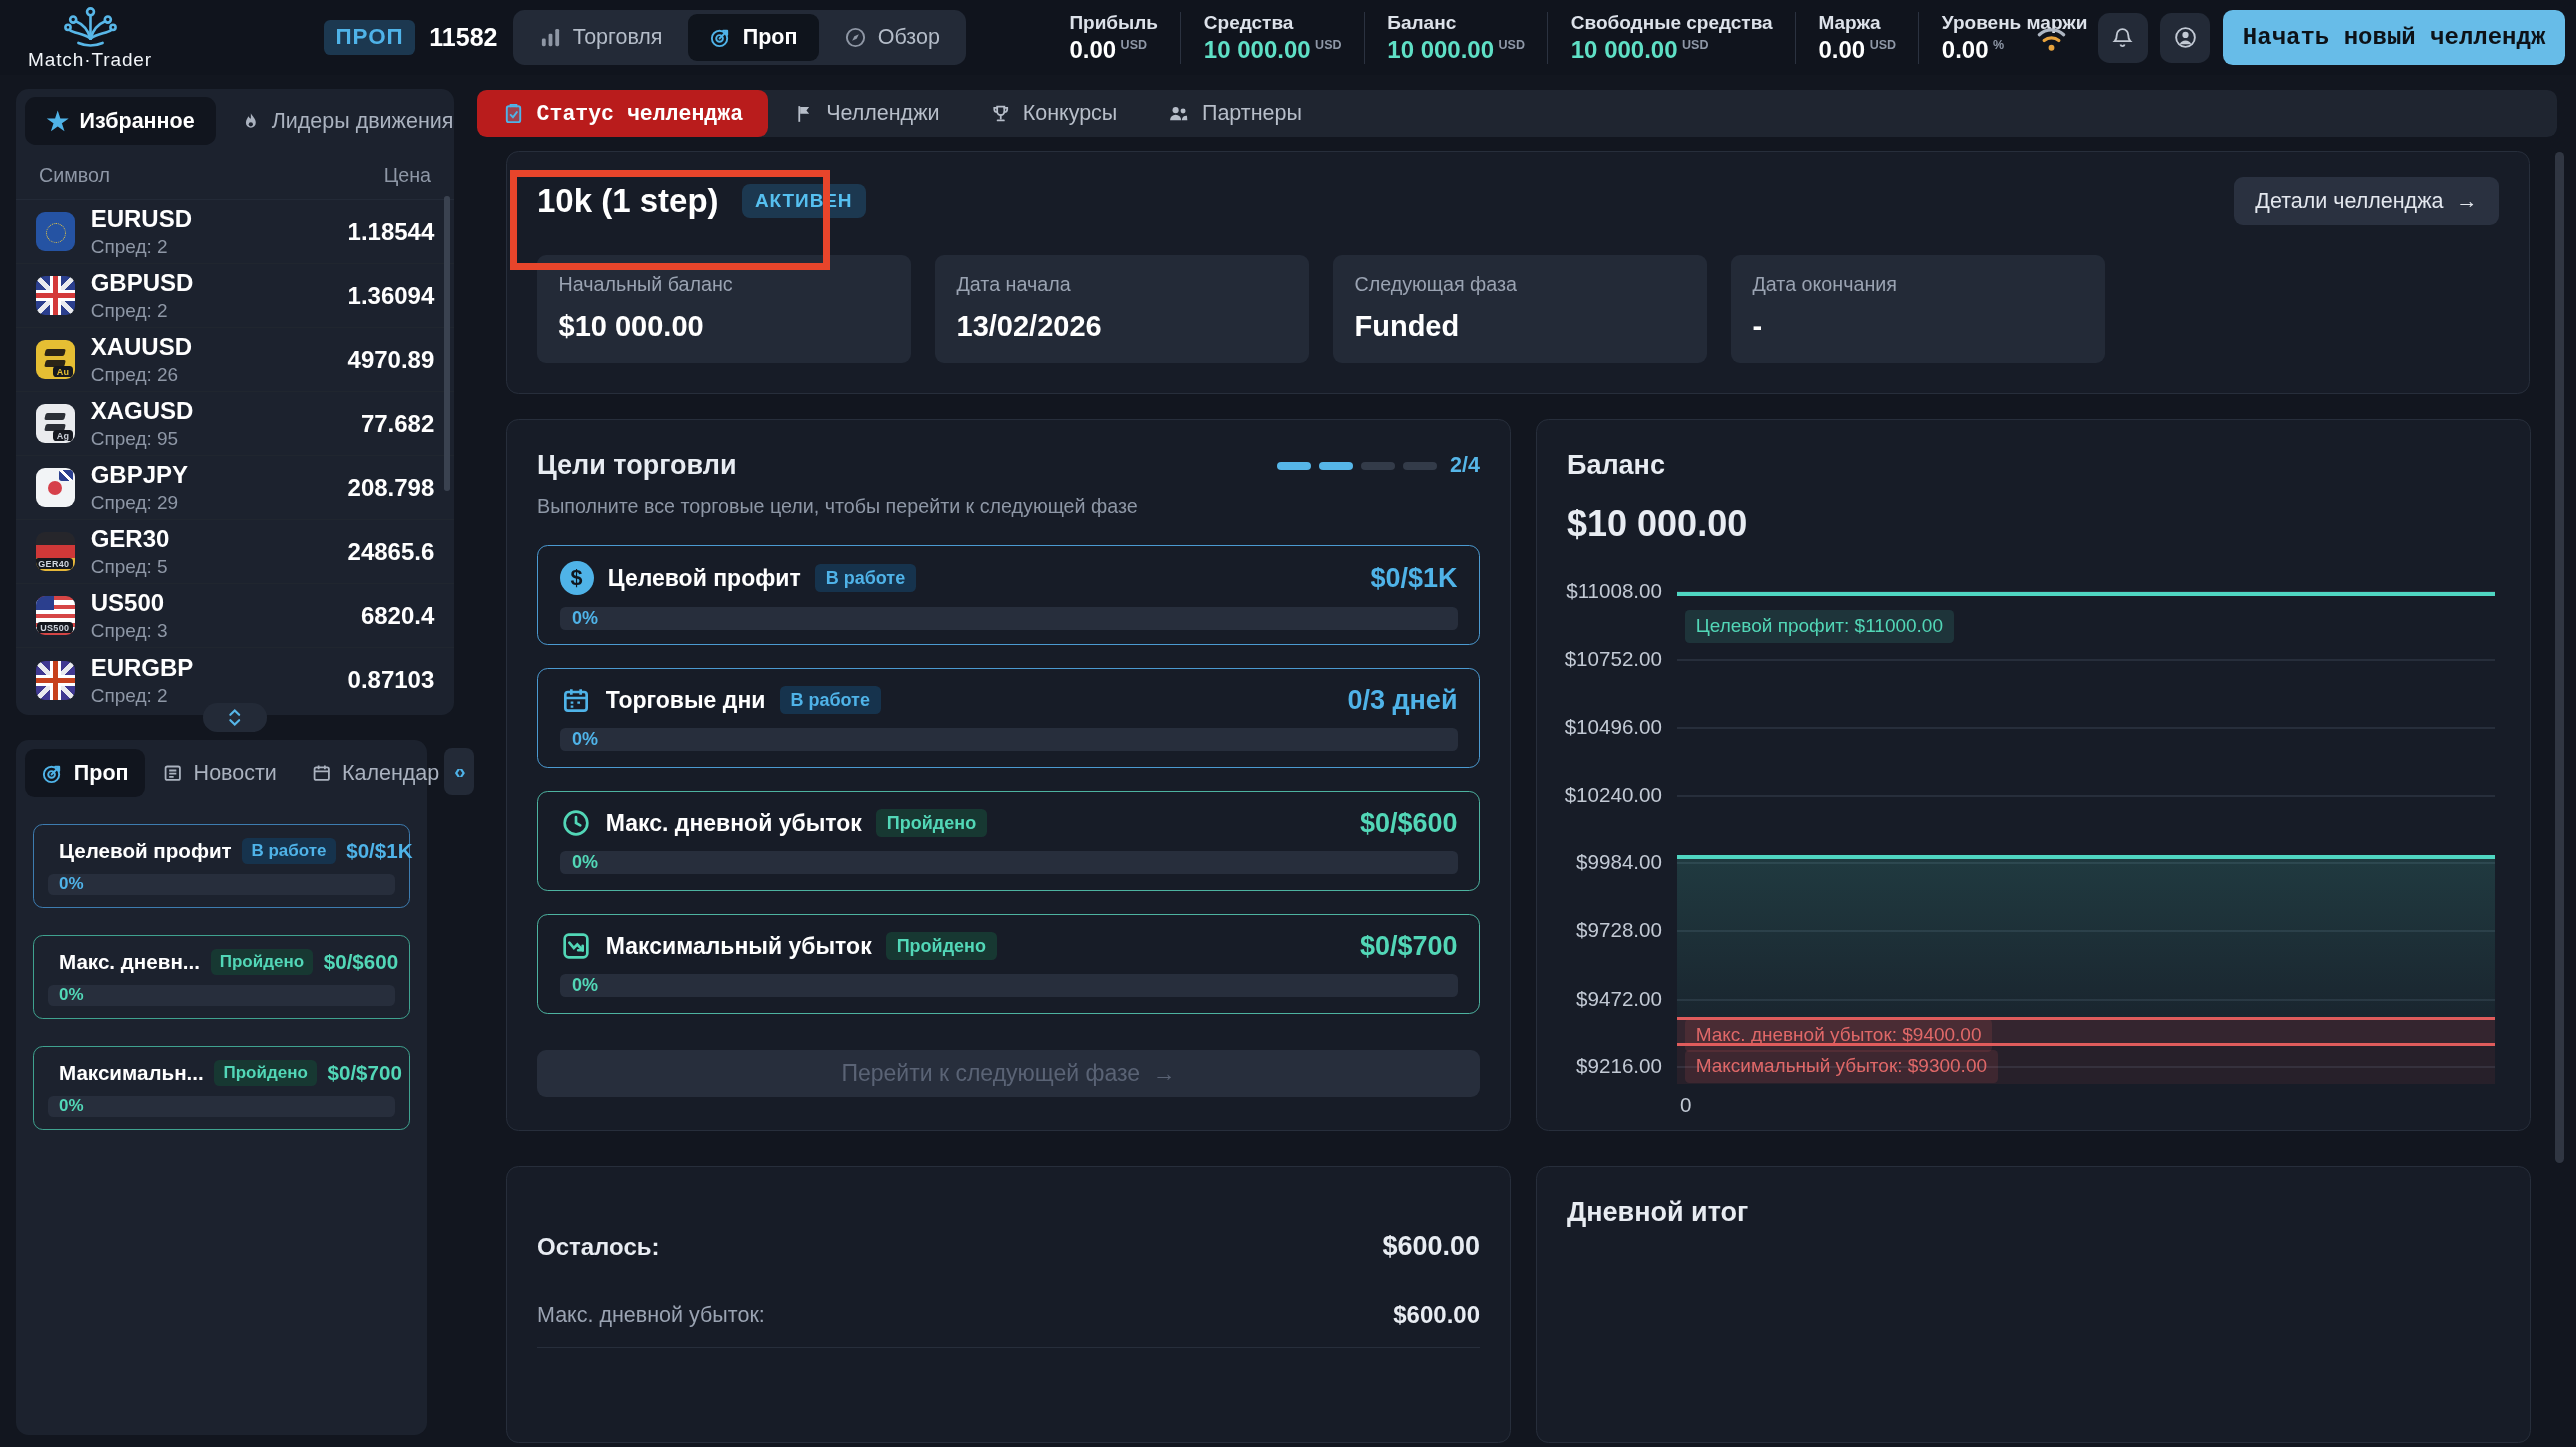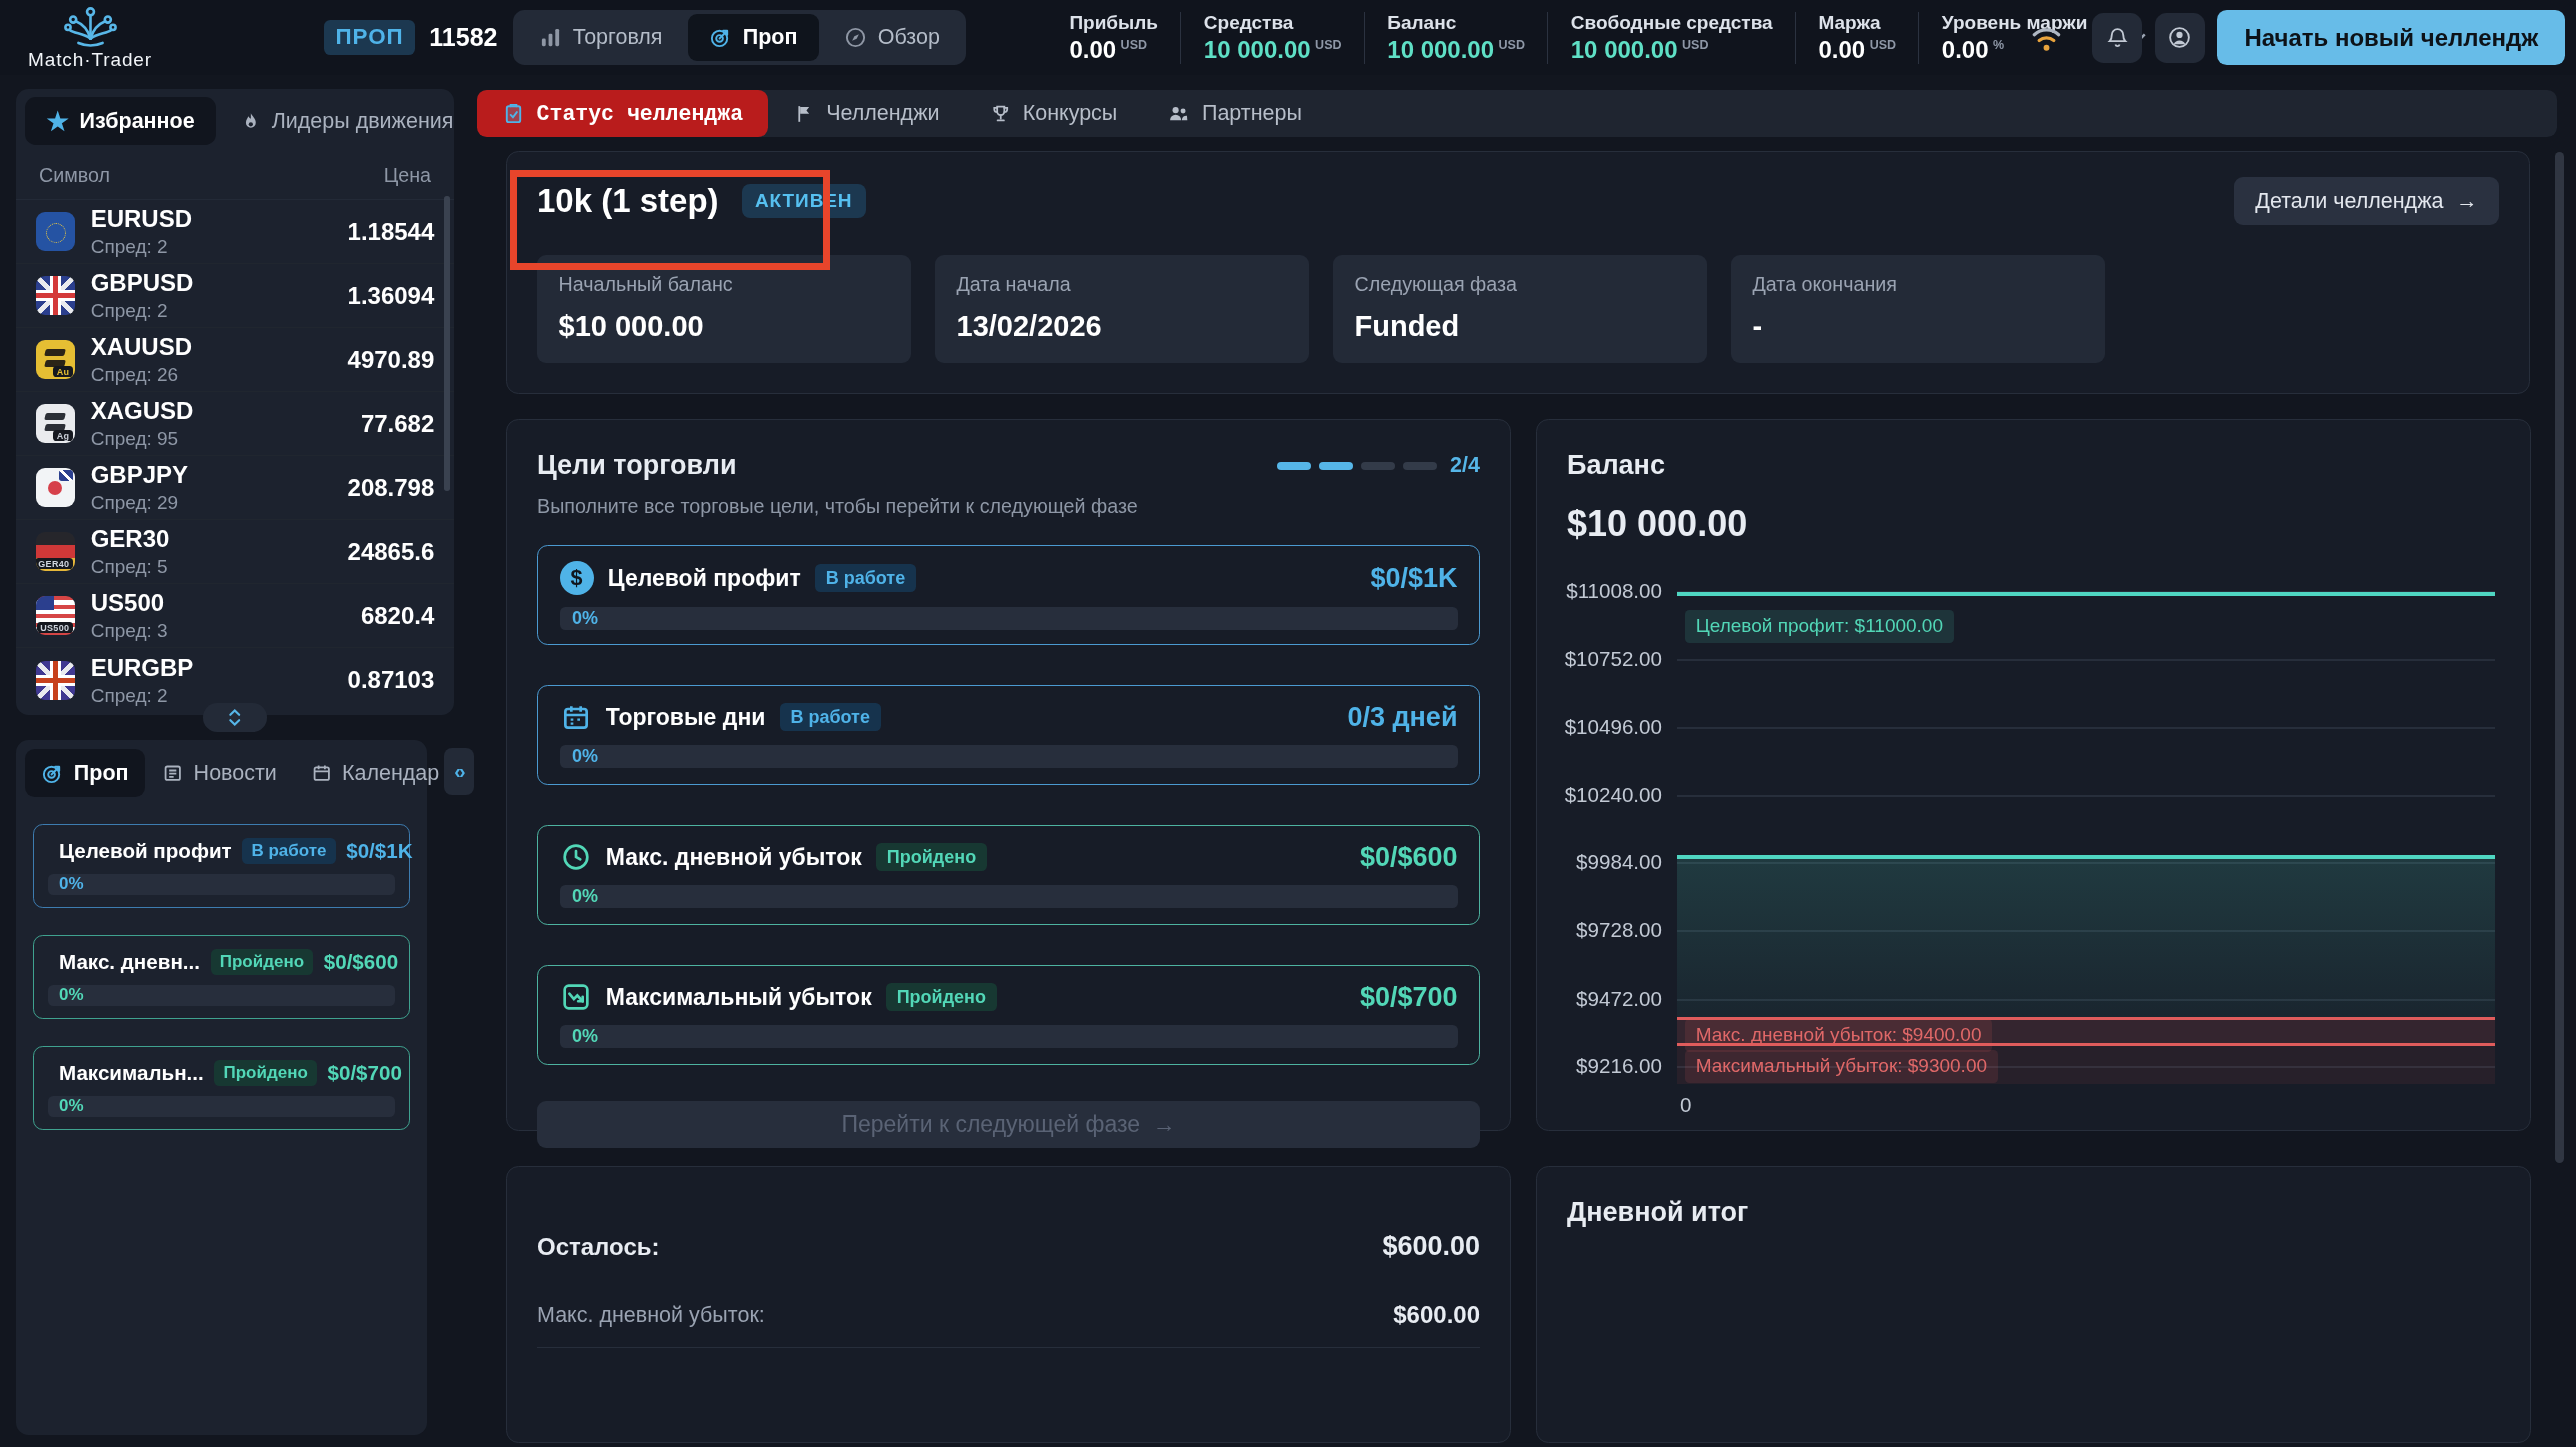--- a/index.html
+++ b/index.html
@@ -29,21 +29,21 @@
   .stat { padding:0 22.4px; border-left:1.8px solid #2b3240; }
   .stat:first-child { border-left:none; }
   .stat-label { font-size:19px; font-weight:bold; color:#dde2ea; white-space:nowrap; }
   .stat-value { font-size:24px; font-weight:bold; color:#fff; margin-top:1.8px; white-space:nowrap; }
   .stat-value.teal { color:#5fe0c6; }
   .unit { font-size:12.5px; color:#8e97a6; font-weight:bold; vertical-align:super; margin-left:4.5px; }
   .stats-chev { margin-left:16px; }
   .hdr-right { position:absolute; right:10.7px; top:9px; height:57px; display:flex; align-items:center; gap:12.5px; }
   .icon-btn { width:50px; height:50px; background:#232a37; border-radius:11.6px; display:flex; align-items:center; justify-content:center; cursor:pointer; }
   .wifi-wrap { margin-right:14.3px; }
-  .cta-btn { height:55px; padding:0 27px; background:#67bce8; border-radius:9.8px; display:flex; align-items:center; font-size:24px; font-weight:bold; color:#0d1218; cursor:pointer; white-space:nowrap; }
+  .cta-btn { height:55px; padding:0 20px; background:#67bce8; border-radius:9.8px; display:flex; align-items:center; font-size:24px; font-weight:bold; color:#0d1218; cursor:pointer; white-space:nowrap;font-family:Liberation Mono, monospace; }
 
   
   .watchlist { position:absolute; left:16px; top:89px; width:438px; height:626px; background:#1c222e; border-radius:12.5px; }
   .wl-tabs { display:flex; align-items:center; padding:8px 9px; gap:3.6px; }
   .wl-tab { height:48px; display:flex; align-items:center; gap:10.7px; padding:0 21.5px; font-size:21.5px; color:#aab2bf; border-radius:10.7px; cursor:pointer; white-space:nowrap; }
   .wl-tab.active { background:#11151e; color:#fff; font-weight:bold; }
   .star { color:#4fb3e8; font-size:25px; line-height:1; }
   .wl-more { margin-left:auto; color:#aab2bf; font-size:30px; padding:0 12.5px; cursor:pointer; }
   .wl-head { display:flex; justify-content:space-between; padding:10.7px 23px 12.5px; color:#8e97a6; font-size:19.7px; border-bottom:1.8px solid #232a37; }
   .wl-row { height:64px; display:flex; align-items:center; padding:0 19.7px; border-bottom:1.8px solid #20262f; cursor:pointer; }
@@ -119,21 +119,21 @@
   .annotation-box { position:absolute; left:510px; top:170px; width:320px; height:100px; border:7.2px solid #e8452b; z-index:60; }
 
   .goals { left:506px; top:419px; width:1005px; height:712px; padding:30px; }
   .goals-head { display:flex; align-items:center; }
   .goals-title { font-size:27px; font-weight:bold; }
   .dashes { margin-left:auto; display:flex; gap:8px; align-items:center; }
   .dash { width:34px; height:8px; border-radius:4.5px; background:#333b49; }
   .dash.on { background:#56b6e8; }
   .goals-progress { font-size:21.5px; font-weight:bold; color:#56b6e8; margin-left:13.4px; }
   .goals-sub { font-size:19.7px; color:#8e97a6; margin-top:14.3px; }
-  .goal-card { height:100px; border:1.8px solid; border-radius:10.7px; margin-top:40px; padding:15px 21.5px; }
+  .goal-card { height:100px; border:1.8px solid; border-radius:10.7px; margin-top:23px; padding:15px 21.5px; }
   .goal-card.blue { border-color:#4b9ad1; } .goal-card.teal { border-color:#4db3a0; }
   .gc-row { display:flex; align-items:center; gap:14.3px; }
   .gc-title { font-size:23px; font-weight:bold; color:#fff; }
   .gc-badge { font-size:18px; font-weight:bold; padding:3.6px 10.7px; border-radius:5.4px; }
   .gc-value { margin-left:auto; font-size:27px; font-weight:bold; }
   .gc-bar { margin-top:11.6px; height:23px; background:#272e3c; border-radius:5.4px; font-size:18px; font-weight:bold; line-height:23px; padding-left:12.5px; }
   .dollar-circle { width:34px; height:34px; background:#4fb3e8; border-radius:50%; color:#10151d; font-size:21.5px; font-weight:bold; display:flex; align-items:center; justify-content:center; flex:none; }
   .next-btn { margin-top:36px; height:47px; background:#272e3c; border-radius:9px; display:flex; align-items:center; justify-content:center; gap:12.5px; color:#5a6375; font-size:23px; cursor:default; }
 
   

